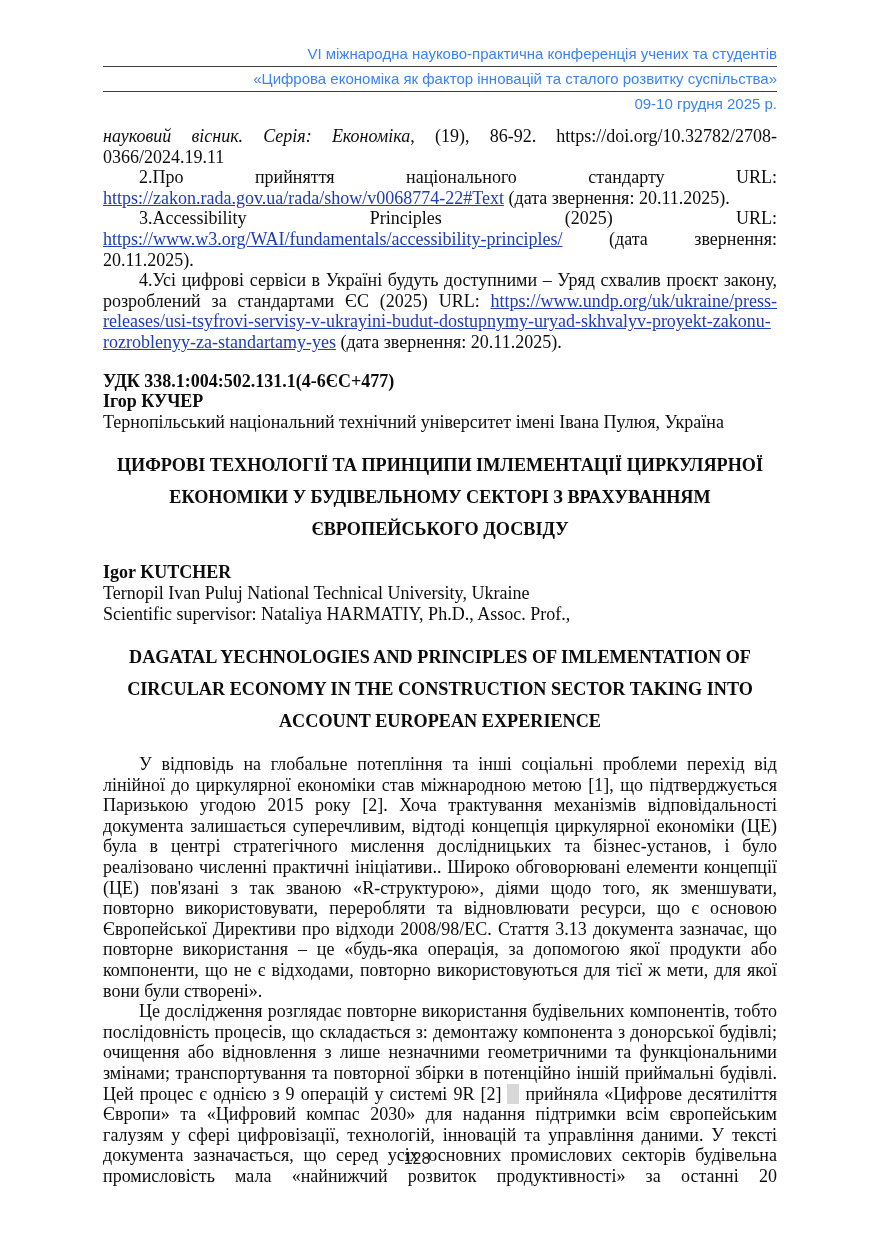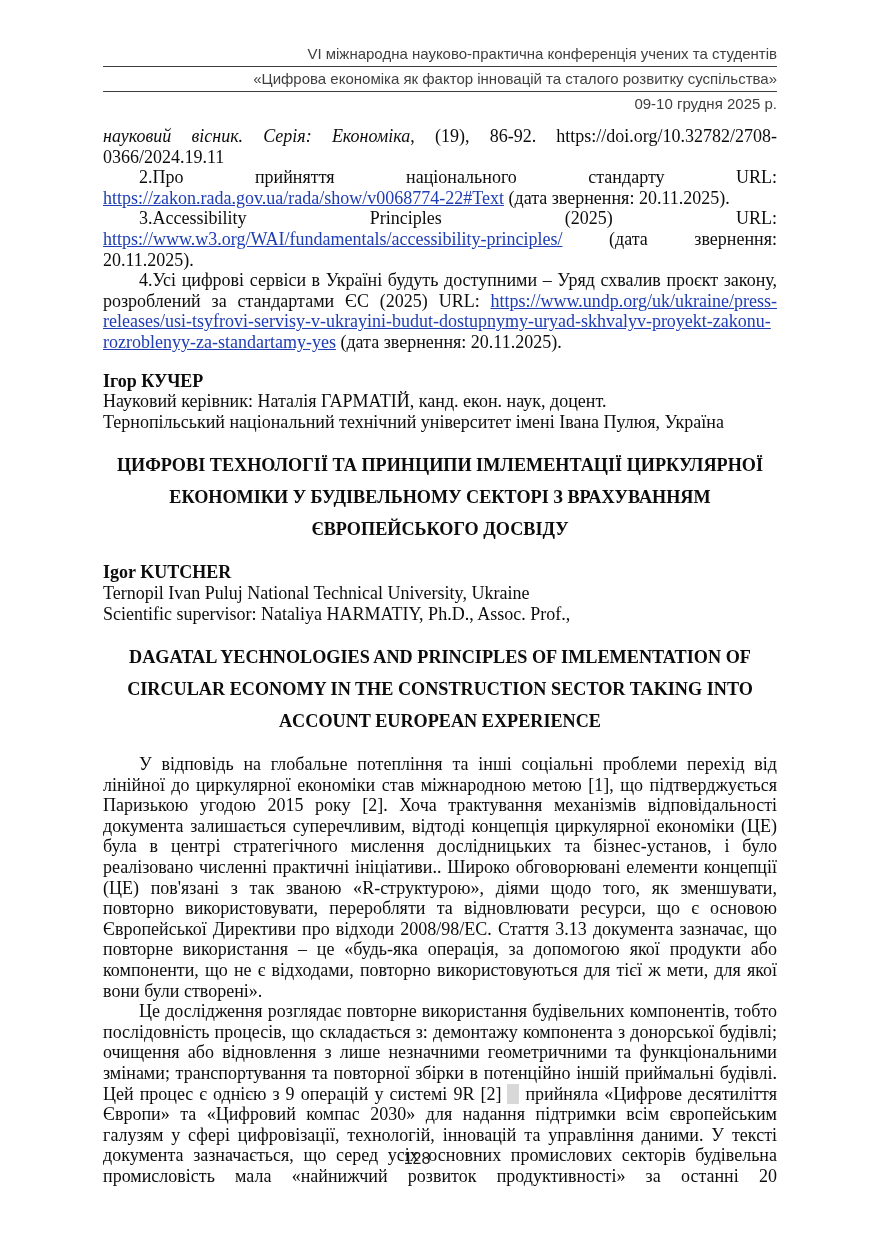--- a/index.html
+++ b/index.html
@@ -13,21 +13,21 @@
     font-family:"Liberation Serif","DejaVu Serif",serif;
     font-size:18px;
     line-height:20.6px;
     overflow:hidden;
   }
   .header {
     font-family:"Liberation Sans","DejaVu Sans",sans-serif;
     font-size:15px;
     line-height:19px;
     text-align:right;
-    color:#404040;
+    color:#3b82f6;
     margin-bottom:10px;
   }
   .h-line { padding:2px 0 3px 0; }
   .h-rule { border-bottom:1.6px solid #3c3c3c; }
   .refs p, .meta p { margin:0; }
   .refs p { text-align:justify; }
   .ind { text-indent:36px; }
   .meta { margin-top:18px; }
   .b { font-weight:bold; }
   .title {
@@ -62,22 +62,22 @@
   </div>
 
   <div class="refs">
     <p class="ref"><span class="it">науковий вісник. Серія: Економіка</span><span>, (19), 86-92. https://doi.org/10.32782/2708-0366/2024.19.11</span></p>
     <p class="ref ind"><span>2.Про прийняття національного стандарту URL: </span><a class="link" href="#">https://zakon.rada.gov.ua/rada/show/v0068774-22#Text</a><span> (дата звернення: 20.11.2025).</span></p>
     <p class="ref ind"><span>3.Accessibility Principles (2025) URL: </span><a class="link" href="#">https://www.w3.org/WAI/fundamentals/accessibility-principles/</a><span> (дата звернення: 20.11.2025).</span></p>
     <p class="ref ind"><span>4.Усі цифрові сервіси в Україні будуть доступними – Уряд схвалив проєкт закону, розроблений за стандартами ЄС (2025) URL: </span><a class="link" href="#">https://www.undp.org/uk/ukraine/press-releases/usi-tsyfrovi-servisy-v-ukrayini-budut-dostupnymy-uryad-skhvalyv-proyekt-zakonu-rozroblenyy-za-standartamy-yes</a><span> (дата звернення: 20.11.2025).</span></p>
   </div>
 
   <div class="meta">
+    <p class="b">УДК 338.1:004:502.131.1(4-6ЄС+477)</p>
     <p class="b">Ігор КУЧЕР</p>
-    <p>Науковий керівник: Наталія ГАРМАТІЙ, канд. екон. наук, доцент.</p>
     <p>Тернопільський національний технічний університет імені Івана Пулюя, Україна</p>
   </div>
 
   <div class="title">ЦИФРОВІ ТЕХНОЛОГІЇ ТА ПРИНЦИПИ ІМЛЕМЕНТАЦІЇ ЦИРКУЛЯРНОЇ ЕКОНОМІКИ У БУДІВЕЛЬНОМУ СЕКТОРІ З ВРАХУВАННЯМ ЄВРОПЕЙСЬКОГО ДОСВІДУ</div>
 
   <div class="meta" style="margin-top:14px;font-family:Liberation Serif, serif;">
     <p class="b">Igor KUTCHER</p>
     <p>Ternopil Ivan Puluj National Technical University, Ukraine</p>
     <p>Scientific supervisor: Nataliya HARMATIY, Ph.D., Assoc. Prof.,</p>
   </div>

